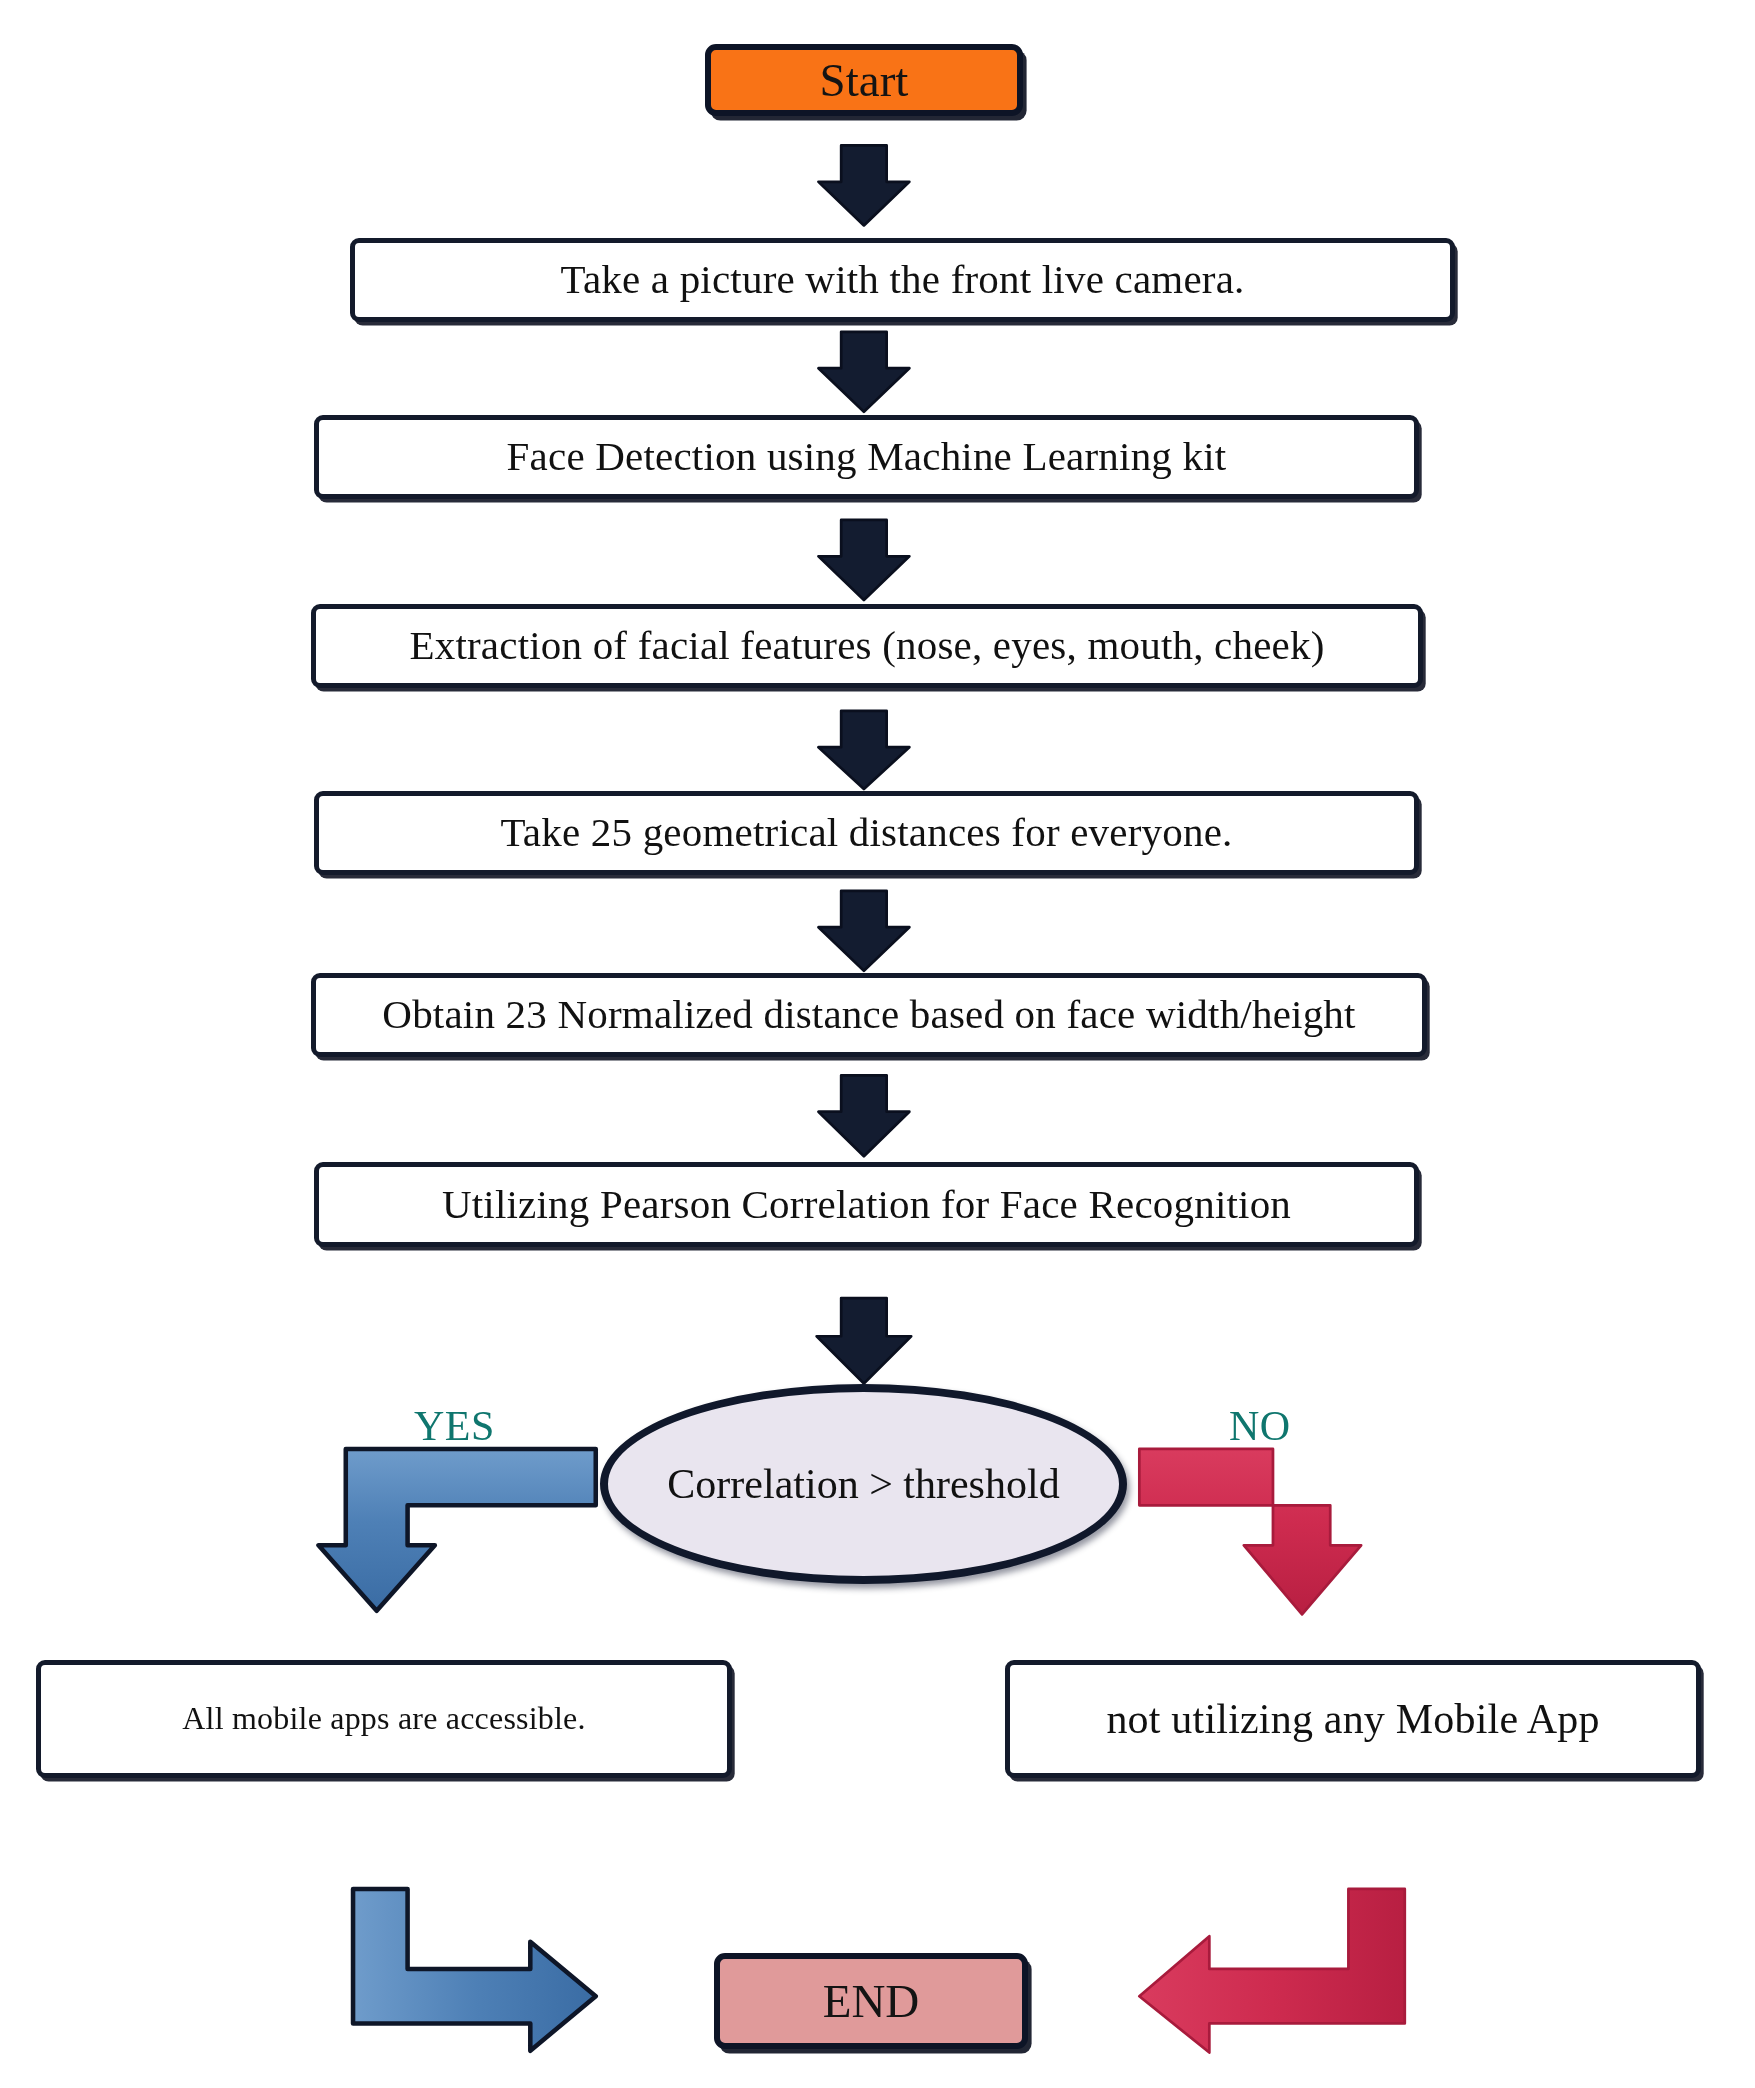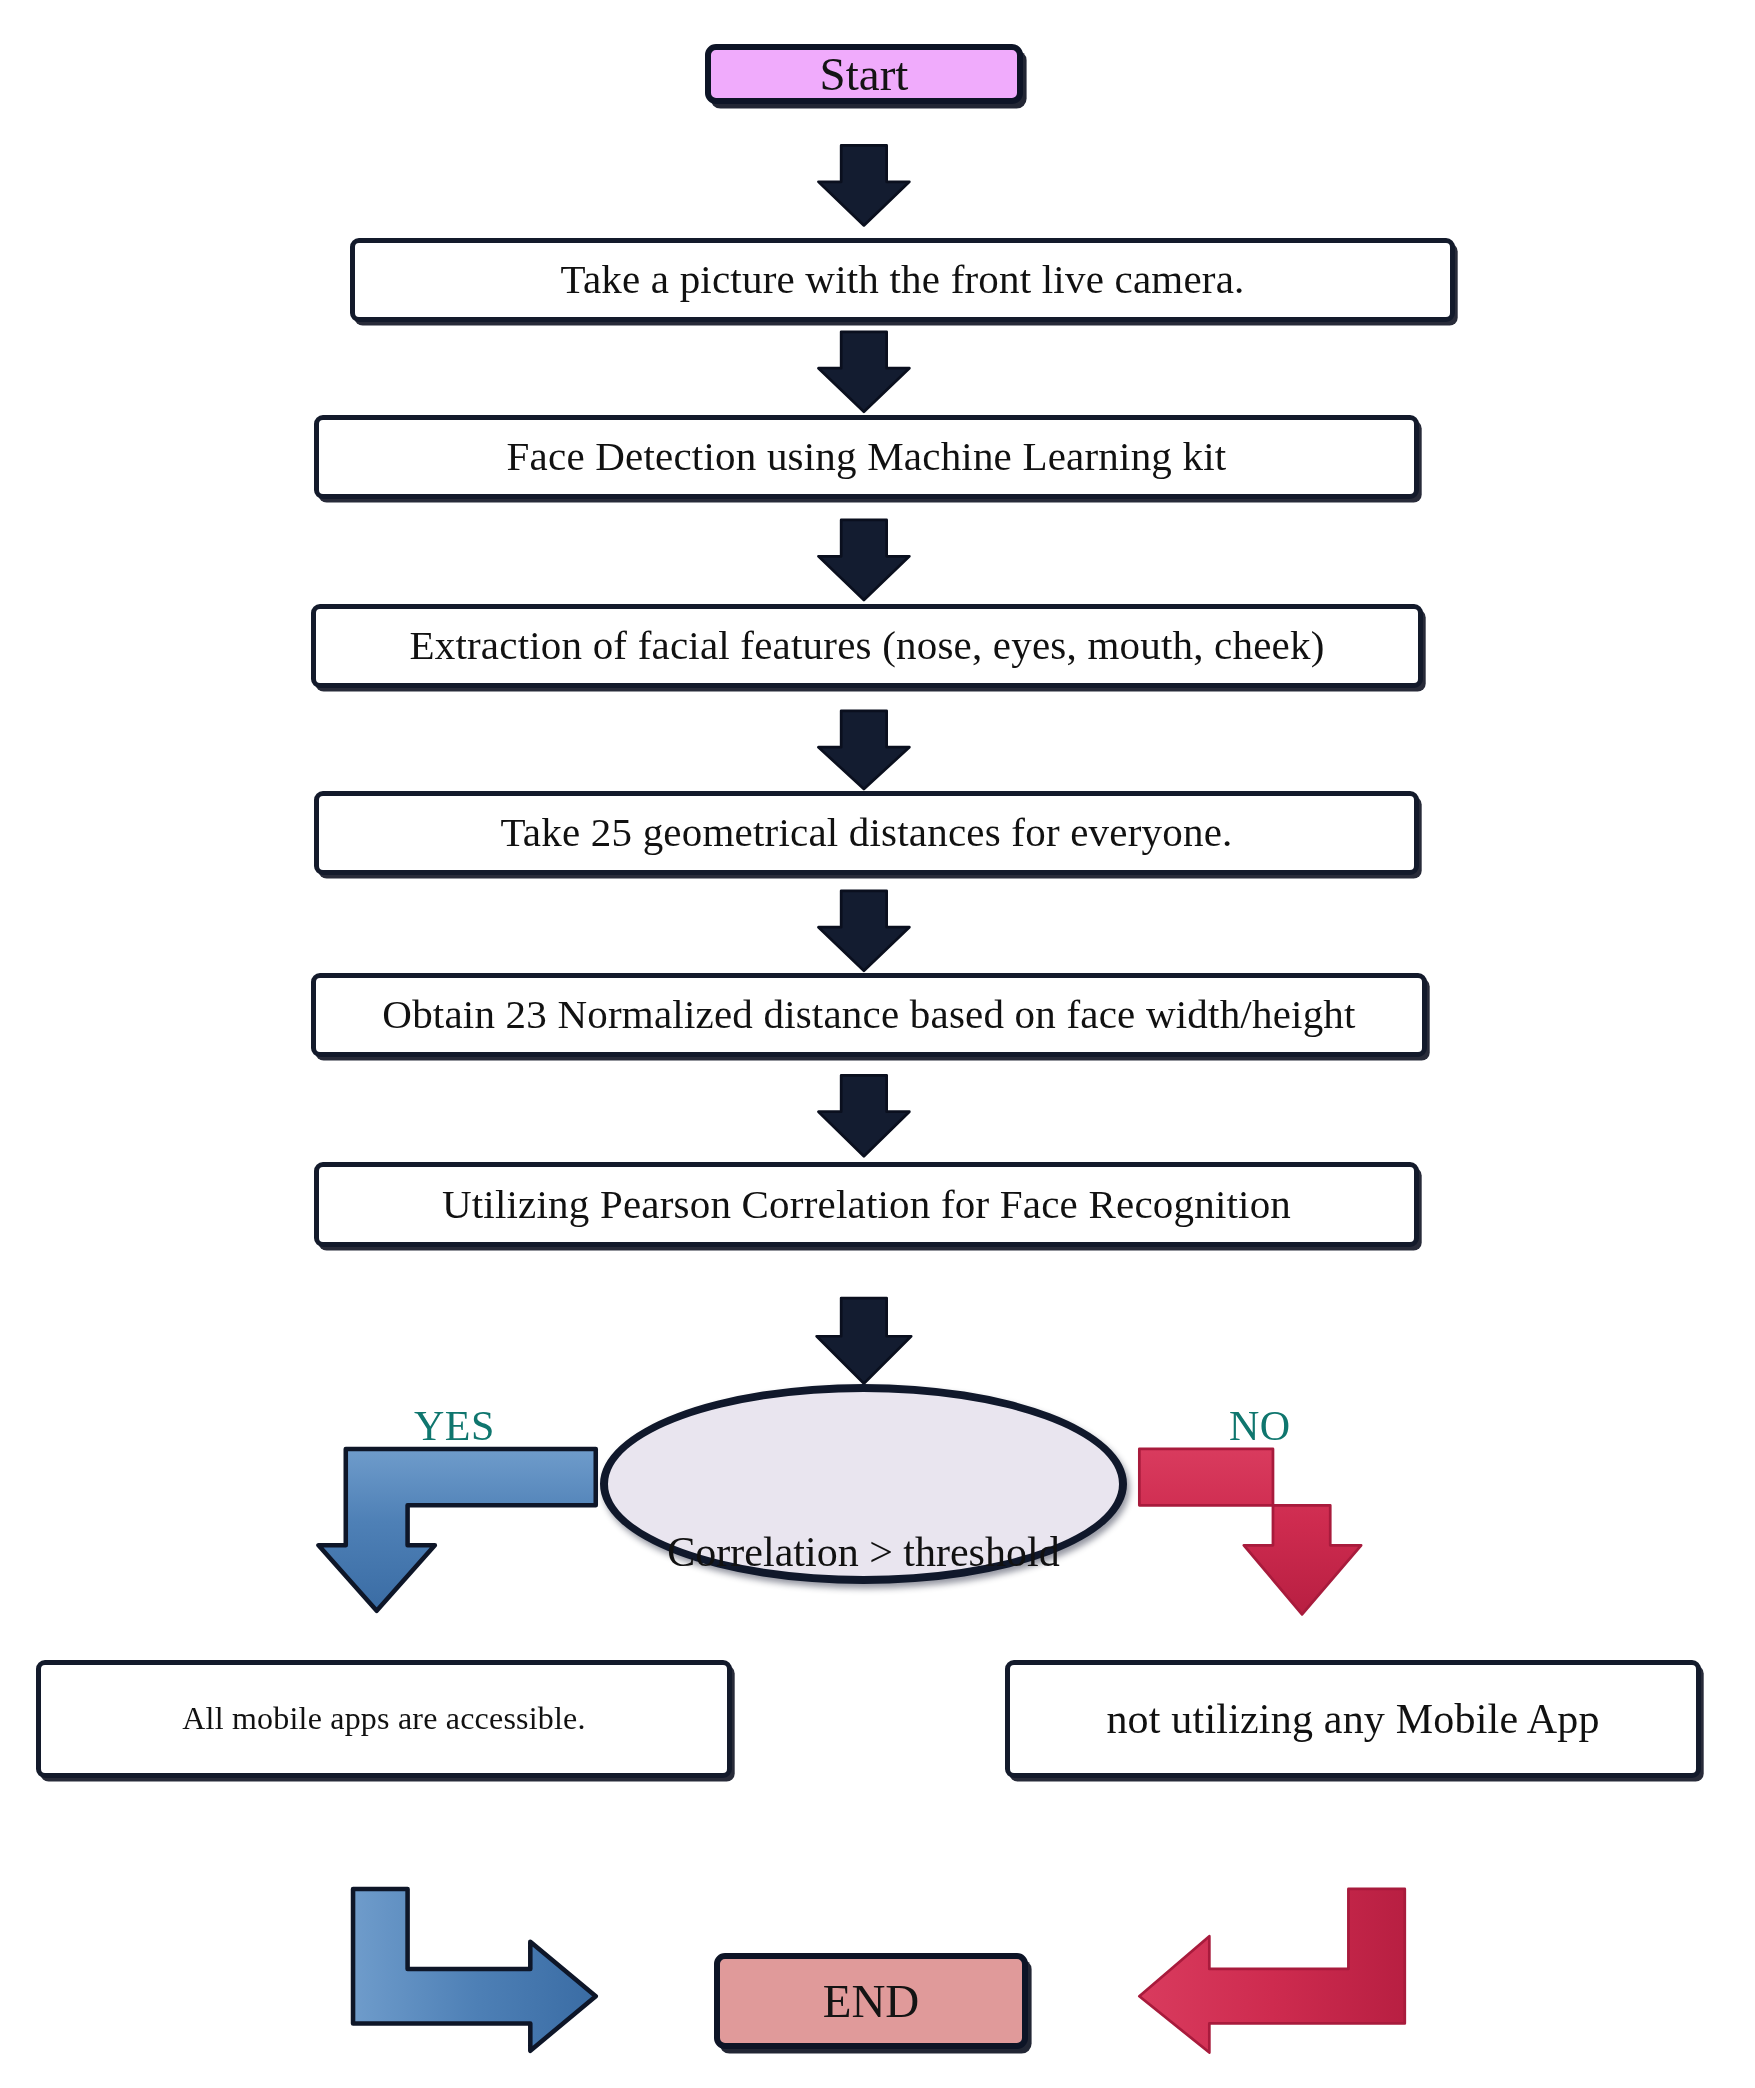--- a/index.html
+++ b/index.html
@@ -126,21 +126,21 @@
              L1483,2078
              L1483,2166
              L1330,2166
              L1330,2130
              L1253,2196
              L1330,2258
              L1330,2226
              L1545,2226 Z"></path>
   </svg>
 
-  <div class="node terminal" style="left:705px;top:44px;width:318px;height:60px;background:#f0abfc;">
+  <div class="node terminal" style="left:705px;top:44px;width:318px;height:72px;background:#f97316;">
     <span>Start</span>
   </div>
 
   <div class="node proc" style="left:314px;top:238px;width:1105px;height:84px;margin-left:36px;">
     <span>Take a picture with the front live camera.</span>
   </div>
 
   <div class="node proc" style="left:314px;top:415px;width:1105px;height:84px;">
     <span>Face Detection using Machine Learning kit</span>
   </div>
@@ -154,21 +154,21 @@
   </div>
 
   <div class="node proc" style="left:311px;top:973px;width:1116px;height:84px;">
     <span>Obtain 23 Normalized distance based on face width/height</span>
   </div>
 
   <div class="node proc" style="left:314px;top:1162px;width:1105px;height:85px;">
     <span>Utilizing Pearson Correlation for Face Recognition</span>
   </div>
 
-  <div class="node decision" style="left:600px;top:1384px;width:527px;height:200px;background:#e9e5ef;align-items:flex-end;">
+  <div class="node decision" style="left:600px;top:1384px;width:527px;height:200px;background:#e9e5ef;">
     <span>Correlation &gt; threshold</span>
   </div>
 
   <span class="edgelabel" style="left:414px;top:1402px;">YES</span>
 
   <span class="edgelabel" style="left:1229px;top:1402px;">NO</span>
 
   <div class="node proc" style="left:36px;top:1660px;width:696px;height:118px;font-size:32px;">
     <span>All mobile apps are accessible.</span>
   </div>

